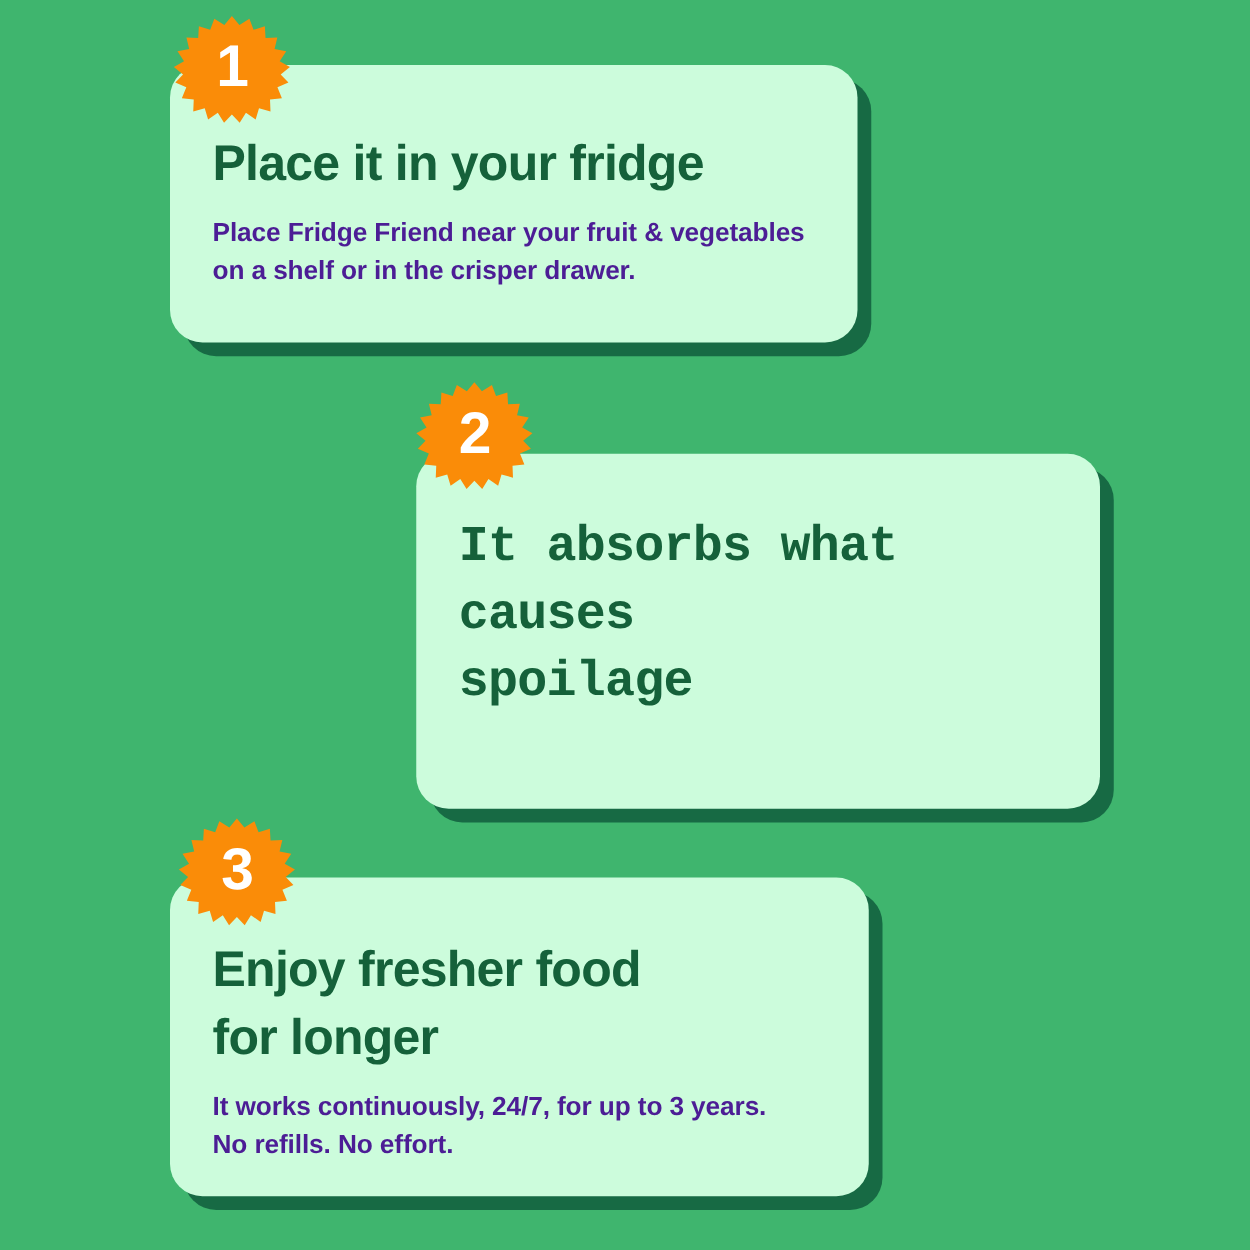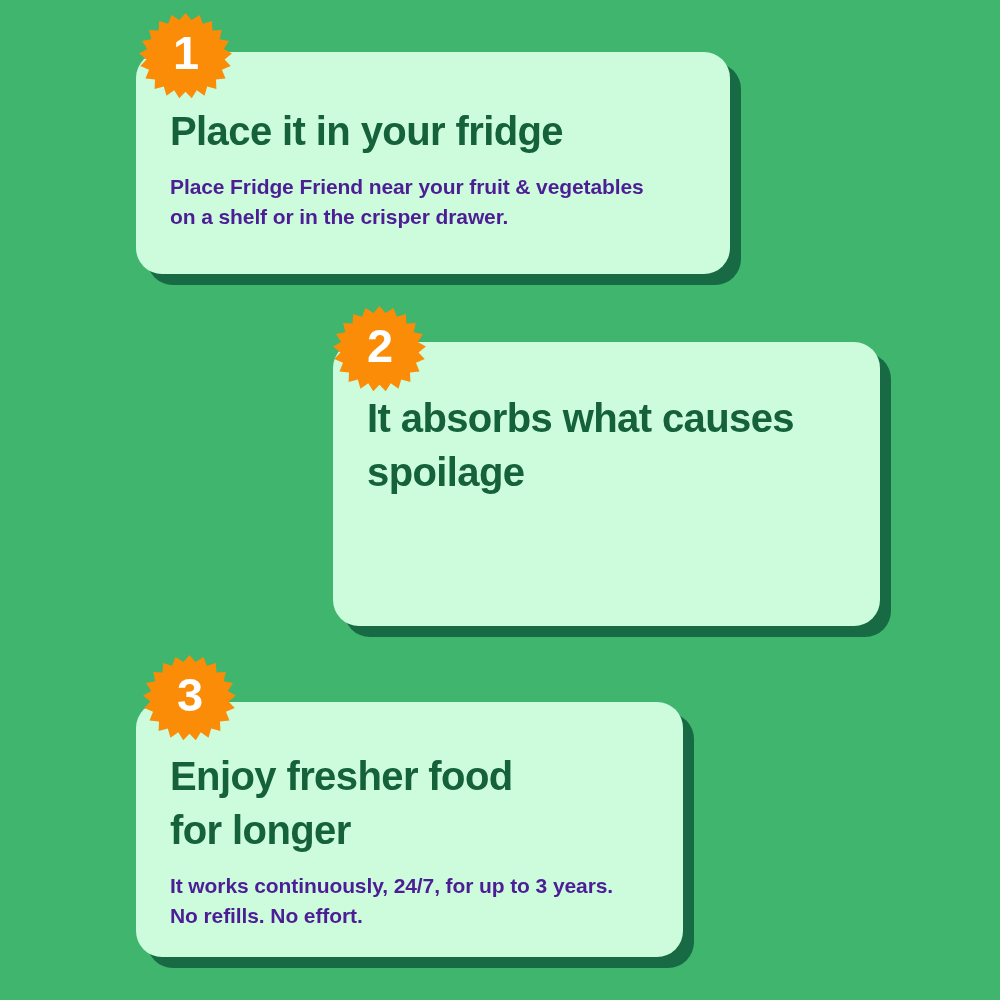--- a/index.html
+++ b/index.html
@@ -107,29 +107,29 @@
     justify-content: center;
     color: #ffffff;
     font-size: 47px;
     font-weight: 700;
     line-height: 1;
     z-index: 7;
     letter-spacing: -1px;
   }
 
   
-  #step-1 { left: 136px; top: 52px;  width: 594px; height: 222px; }
+  #step-1 { left: 136px; top: 52px;  width: 550px; height: 222px; }
   #step-1 .card-inner { padding-top: 52px; }
   #badge-1 { left: 139px; top: 6px; }
 
-  #step-2 { left: 333px; top: 342px; width: 547px; height: 284px; }
+  #step-2 { left: 333px; top: 363px; width: 547px; height: 284px; font-family: Liberation Mono, monospace; }
   #step-2 .card-inner { padding-top: 49px; }
   #badge-2 { left: 333px; top: 299px; }
 
-  #step-3 { left: 136px; top: 702px; width: 547px; height: 255px; }
+  #step-3 { left: 136px; top: 702px; width: 547px; height: 255px; padding-left: 12px; }
   #step-3 .card-inner { padding-top: 47px; }
   #badge-3 { left: 143px; top: 648px; }
 
   .title-gap { height: 14px; }
 </style>
 </head>
 <body>
 
 <div id="stage">
 

